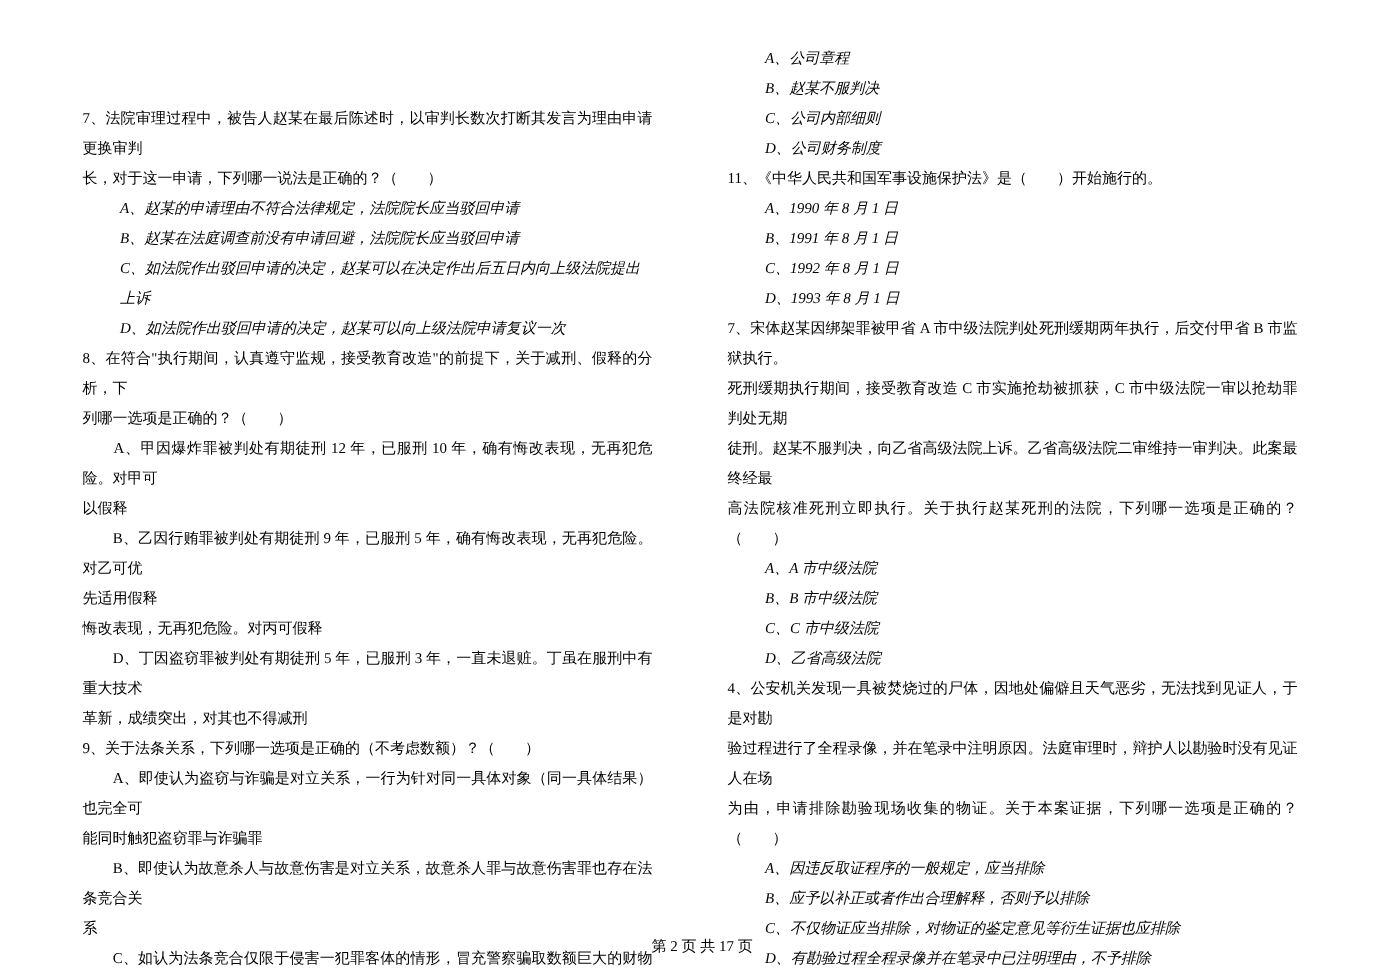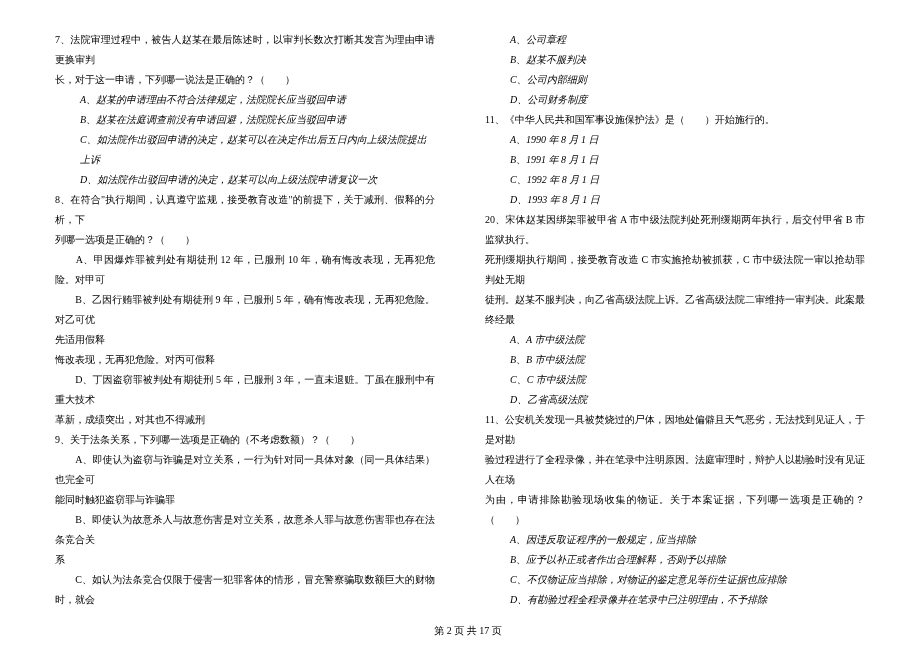--- a/index.html
+++ b/index.html
@@ -17,20 +17,21 @@
       position: relative;
       display: flex;
       padding: 30px 45px 35px 45px;
     }
     .column {
       width: 50%;
       padding: 0 10px;
     }
     .col-left {
       padding-right: 25px;
+      margin-top: 40px;
     }
     .col-right {
       padding-left: 25px;
     }
     .qline {
       line-height: 2.0;
       text-align: justify;
       text-indent: 0;
     }
     .option {
@@ -60,20 +61,21 @@
   <div class="qline">7、法院审理过程中，被告人赵某在最后陈述时，以审判长数次打断其发言为理由申请更换审判</div>
   <div class="qline">长，对于这一申请，下列哪一说法是正确的？（　　）</div>
   <div class="option">A、赵某的申请理由不符合法律规定，法院院长应当驳回申请</div>
   <div class="option">B、赵某在法庭调查前没有申请回避，法院院长应当驳回申请</div>
   <div class="option">C、如法院作出驳回申请的决定，赵某可以在决定作出后五日内向上级法院提出上诉</div>
   <div class="option">D、如法院作出驳回申请的决定，赵某可以向上级法院申请复议一次</div>
 
   <div class="qline">8、在符合"执行期间，认真遵守监规，接受教育改造"的前提下，关于减刑、假释的分析，下</div>
   <div class="qline">列哪一选项是正确的？（　　）</div>
   <div class="cont">　　A、甲因爆炸罪被判处有期徒刑 12 年，已服刑 10 年，确有悔改表现，无再犯危险。对甲可</div>
+  <div class="cont">以假释</div>
   <div class="cont">　　B、乙因行贿罪被判处有期徒刑 9 年，已服刑 5 年，确有悔改表现，无再犯危险。对乙可优</div>
   <div class="cont">先适用假释</div>
   <div class="cont">悔改表现，无再犯危险。对丙可假释</div>
   <div class="cont">　　D、丁因盗窃罪被判处有期徒刑 5 年，已服刑 3 年，一直未退赃。丁虽在服刑中有重大技术</div>
   <div class="cont">革新，成绩突出，对其也不得减刑</div>
 
   <div class="qline">9、关于法条关系，下列哪一选项是正确的（不考虑数额）？（　　）</div>
   <div class="cont">　　A、即使认为盗窃与诈骗是对立关系，一行为针对同一具体对象（同一具体结果）也完全可</div>
   <div class="cont">能同时触犯盗窃罪与诈骗罪</div>
   <div class="cont">　　B、即使认为故意杀人与故意伤害是对立关系，故意杀人罪与故意伤害罪也存在法条竞合关</div>
@@ -87,29 +89,30 @@
   <div class="option">B、赵某不服判决</div>
   <div class="option">C、公司内部细则</div>
   <div class="option">D、公司财务制度</div>
 
   <div class="qline">11、《中华人民共和国军事设施保护法》是（　　）开始施行的。</div>
   <div class="option">A、1990 年 8 月 1 日</div>
   <div class="option">B、1991 年 8 月 1 日</div>
   <div class="option">C、1992 年 8 月 1 日</div>
   <div class="option">D、1993 年 8 月 1 日</div>
 
-  <div class="qline">20、宋体赵某因绑架罪被甲省 A 市中级法院判处死刑缓期两年执行，后交付甲省 B 市监狱执行。</div>
+  <div class="qline">7、宋体赵某因绑架罪被甲省 A 市中级法院判处死刑缓期两年执行，后交付甲省 B 市监狱执行。</div>
   <div class="qline">死刑缓期执行期间，接受教育改造 C 市实施抢劫被抓获，C 市中级法院一审以抢劫罪判处无期</div>
   <div class="qline">徒刑。赵某不服判决，向乙省高级法院上诉。乙省高级法院二审维持一审判决。此案最终经最</div>
+  <div class="qline">高法院核准死刑立即执行。关于执行赵某死刑的法院，下列哪一选项是正确的？（　　）</div>
   <div class="option">A、A 市中级法院</div>
   <div class="option">B、B 市中级法院</div>
   <div class="option">C、C 市中级法院</div>
   <div class="option">D、乙省高级法院</div>
 
-  <div class="qline">11、公安机关发现一具被焚烧过的尸体，因地处偏僻且天气恶劣，无法找到见证人，于是对勘</div>
+  <div class="qline">4、公安机关发现一具被焚烧过的尸体，因地处偏僻且天气恶劣，无法找到见证人，于是对勘</div>
   <div class="qline">验过程进行了全程录像，并在笔录中注明原因。法庭审理时，辩护人以勘验时没有见证人在场</div>
   <div class="qline">为由，申请排除勘验现场收集的物证。关于本案证据，下列哪一选项是正确的？（　　）</div>
   <div class="option">A、因违反取证程序的一般规定，应当排除</div>
   <div class="option">B、应予以补正或者作出合理解释，否则予以排除</div>
   <div class="option">C、不仅物证应当排除，对物证的鉴定意见等衍生证据也应排除</div>
   <div class="option">D、有勘验过程全程录像并在笔录中已注明理由，不予排除</div>
 
 </div>
 
 <div class="footer">第 2 页 共 17 页</div>

